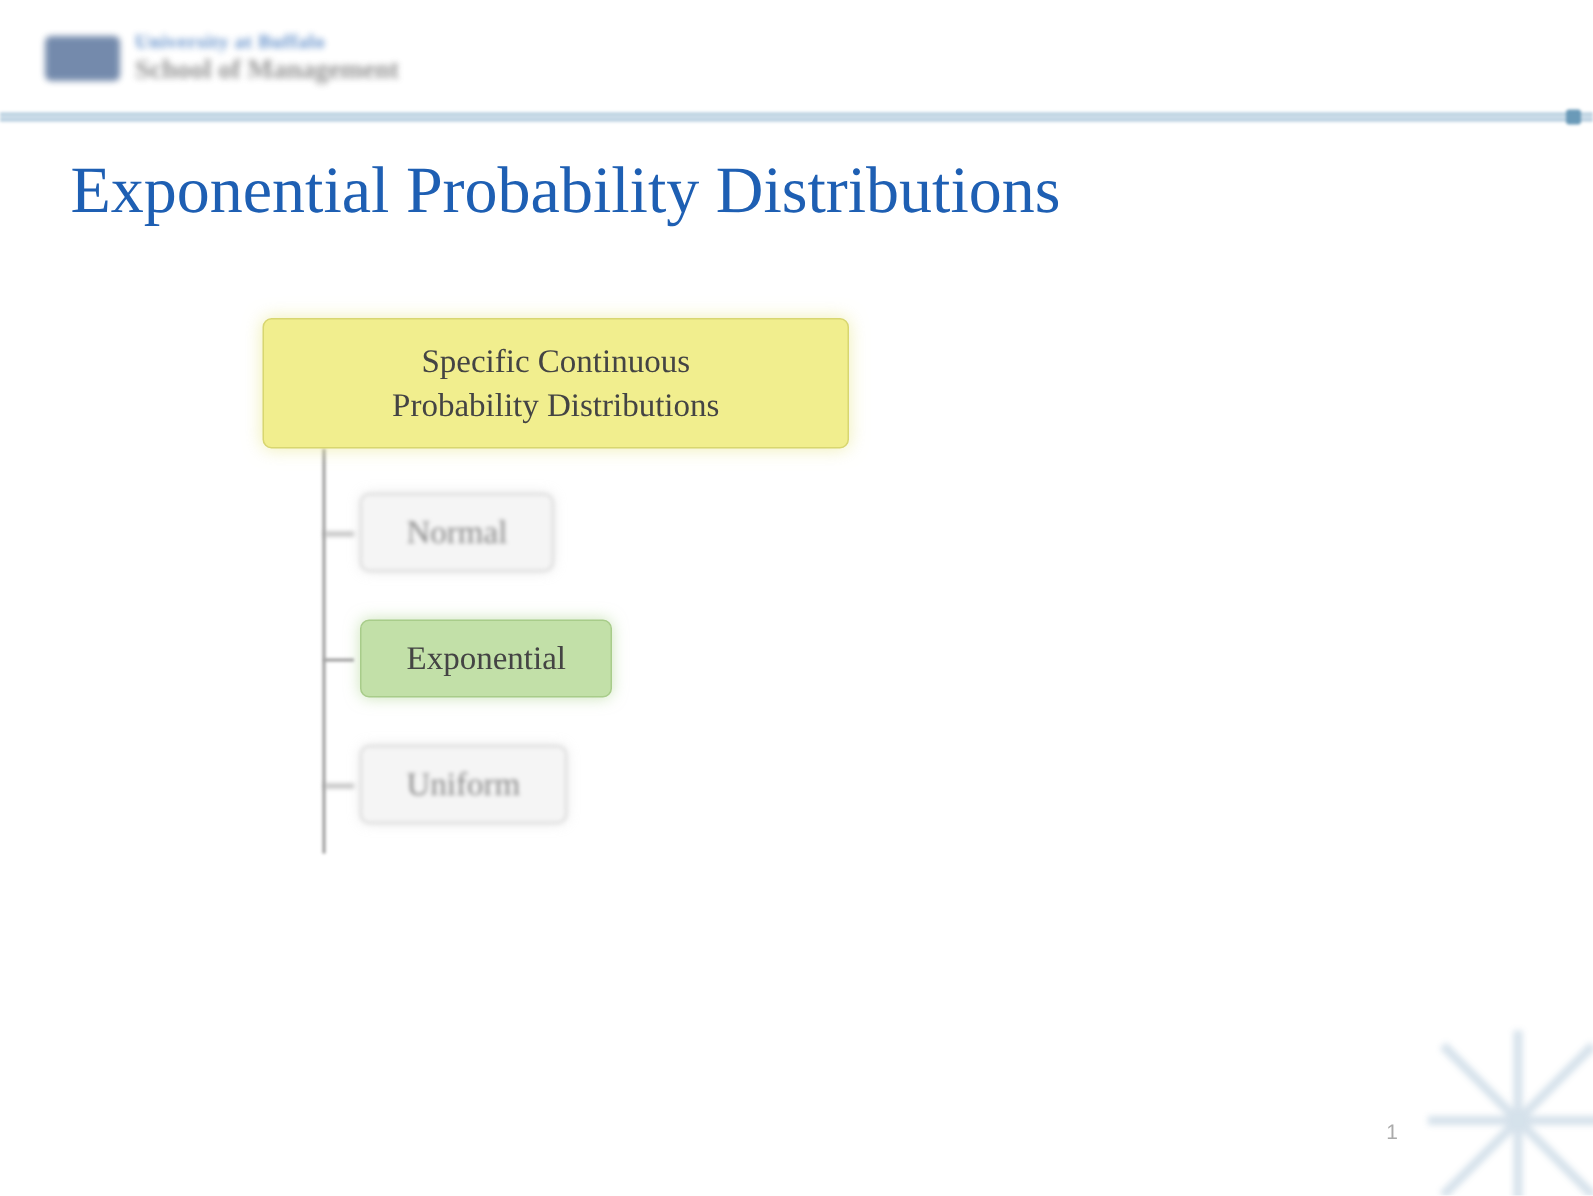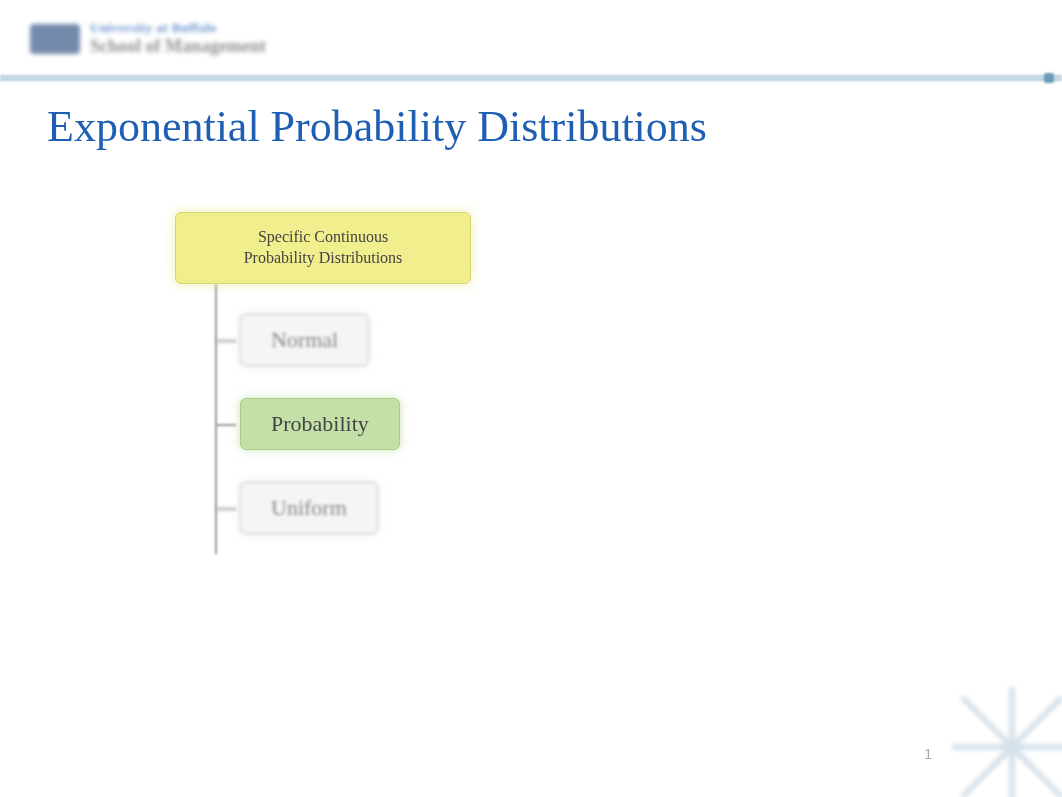--- a/index.html
+++ b/index.html
@@ -78,23 +78,23 @@
       margin-left: 175px;
       width: 500px;
     }
     .root-box {
       background: #f1ee8e;
       border: 1px solid #d8d670;
       border-radius: 6px;
       padding: 14px 26px;
       text-align: center;
       color: #444;
-      font-size: 16px;
+      font-size: 22px;
       line-height: 1.3;
-      width: 296px;
+      width: 391px;
       box-shadow: 0 0 12px rgba(230, 228, 130, 0.6);
       filter: blur(0.5px);
       position: relative;
       z-index: 2;
     }
     .children-container {
       position: relative;
       margin-top: 30px;
       margin-left: 65px;
     }
@@ -179,21 +179,21 @@
 <div class="diagram-container">
   <div class="root-box">
     <span>Specific Continuous<br>Probability Distributions</span>
   </div>
   <div class="children-container">
     <div class="tree-line-v"></div>
     <div class="child-box">
       <span>Normal</span>
     </div>
     <div class="child-box highlighted">
-      <span>Probability</span>
+      <span>Exponential</span>
     </div>
     <div class="child-box">
       <span>Uniform</span>
     </div>
   </div>
 </div>
 
 <div class="page-number">1</div>
 
 <div class="corner-decoration">

